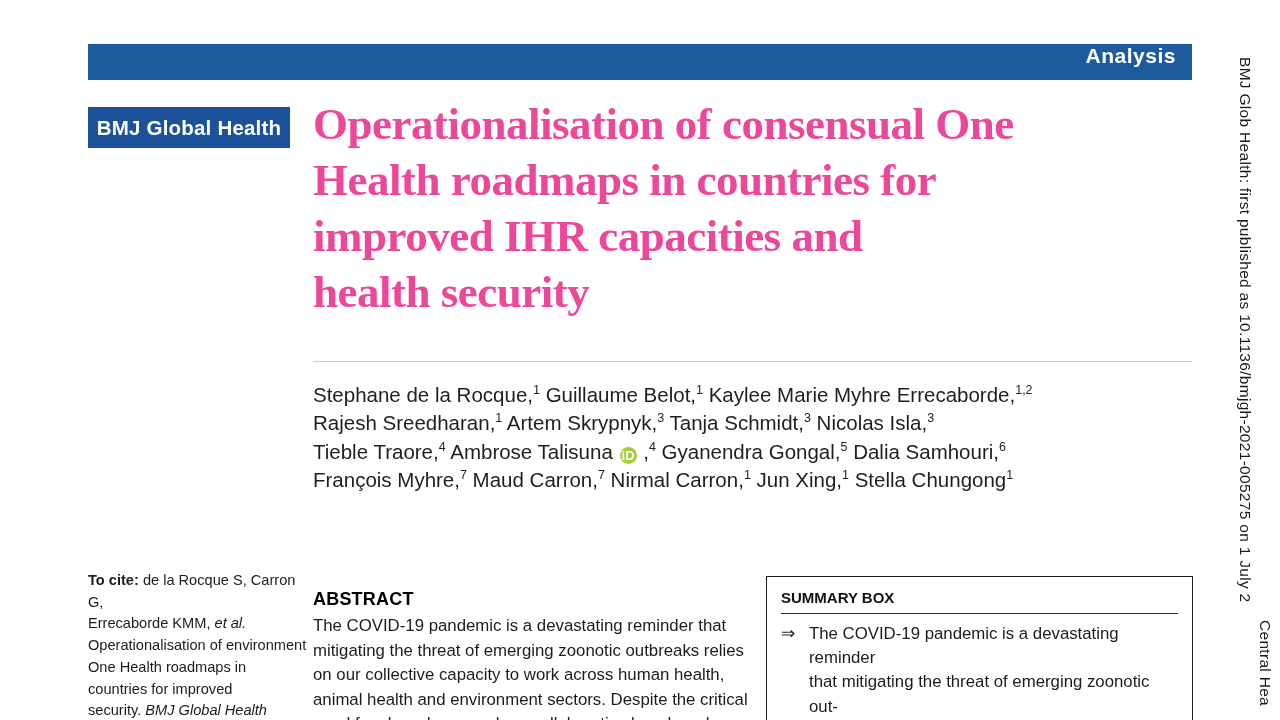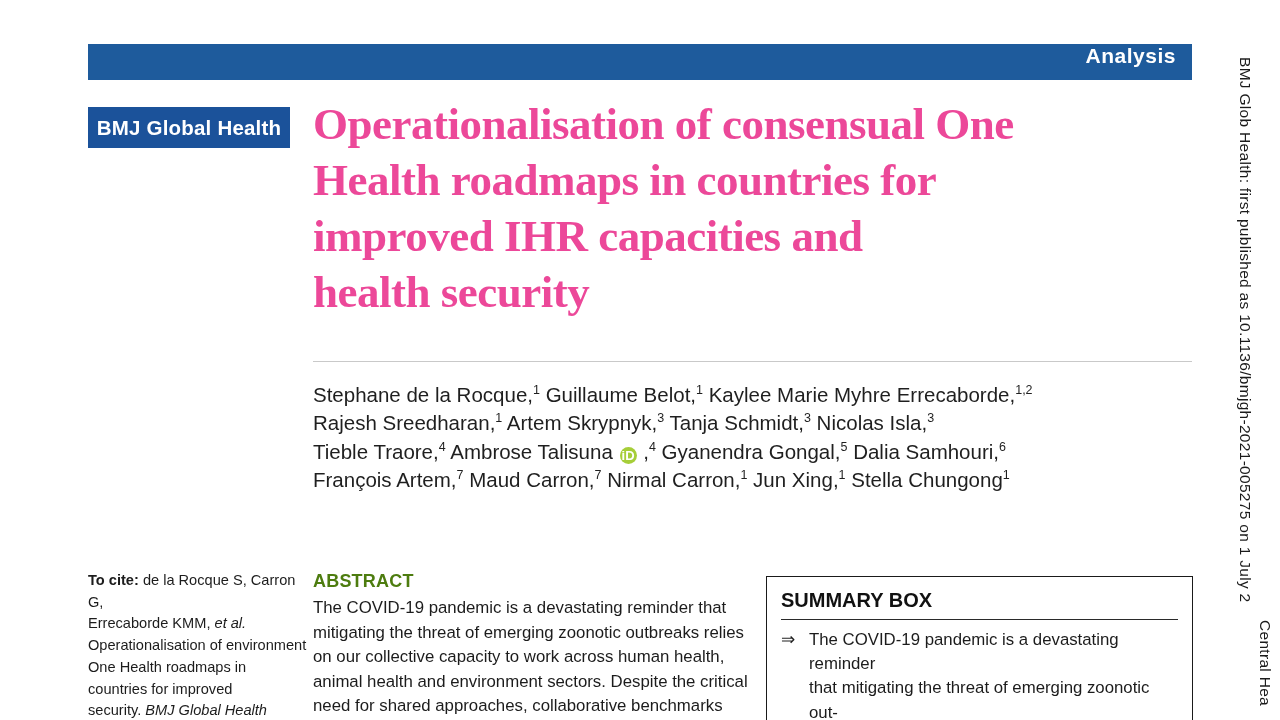--- a/index.html
+++ b/index.html
@@ -37,21 +37,21 @@
         font-size:14.6px;line-height:1.49;color:#1c1c1c;}
 
   
   .abstract{position:absolute;left:313px;top:571px;width:437px;}
   .abstract-heading{font-weight:700;font-size:18px;color:#1b55a3;letter-spacing:0.2px;margin-bottom:4px;}
   .abstract-body{font-size:16.8px;line-height:1.465;color:#1c1c1c;white-space:pre-line;}
 
   
   .summary-box{position:absolute;left:766px;top:576px;width:427px;height:200px;
                border:1.5px solid #1a1a1a;box-sizing:border-box;padding:12px 14px 0 14px;}
-  .summary-heading{font-weight:700;font-size:20px;color:#111;}
+  .summary-heading{font-weight:700;font-size:15px;color:#111;}
   .summary-divider{border-top:1px solid #2a2a2a;margin:7px 0 8px 0;}
   .summary-item{display:flex;}
   .summary-arrow{width:28px;flex:0 0 28px;font-size:17px;color:#1c1c1c;line-height:1.44;}
   .summary-text{flex:1;font-size:16.8px;line-height:1.44;color:#1c1c1c;white-space:pre-line;}
 
   
   .vtext{position:absolute;writing-mode:vertical-rl;text-orientation:mixed;
          font-size:15.5px;color:#1a1a1a;white-space:nowrap;letter-spacing:0.3px;}
   .vtext-1{left:1236px;top:57px;}
   .vtext-2{left:1256px;top:620px;}
@@ -73,34 +73,34 @@
 Health roadmaps in countries for
 improved IHR capacities and
 health security</div>
 
   <div class="title-rule"></div>
 
   <div class="authors">
       <div><span>Stephane de la Rocque,</span><sup>1</sup><span> Guillaume Belot,</span><sup>1</sup><span> Kaylee Marie Myhre Errecaborde,</span><sup>1,2</sup></div>
       <div><span>Rajesh Sreedharan,</span><sup>1</sup><span> Artem Skrypnyk,</span><sup>3</sup><span> Tanja Schmidt,</span><sup>3</sup><span> Nicolas Isla,</span><sup>3</sup></div>
       <div><span>Tieble Traore,</span><sup>4</sup><span> Ambrose Talisuna </span><span class="orcid" style="background: rgb(166, 206, 57);">iD</span><span> ,</span><sup>4</sup><span> Gyanendra Gongal,</span><sup>5</sup><span> Dalia Samhouri,</span><sup>6</sup></div>
-      <div><span>François Artem,</span><sup>7</sup><span> Maud Carron,</span><sup>7</sup><span> Nirmal Carron,</span><sup>1</sup><span> Jun Xing,</span><sup>1</sup><span> Stella Chungong</span><sup>1</sup></div>
+      <div><span>François Myhre,</span><sup>7</sup><span> Maud Carron,</span><sup>7</sup><span> Nirmal Carron,</span><sup>1</sup><span> Jun Xing,</span><sup>1</sup><span> Stella Chungong</span><sup>1</sup></div>
     </div>
 
   <div class="cite">
       <div><span style="font-weight: 700;">To cite: </span><span>de la Rocque S, Carron G,</span></div>
       <div><span>Errecaborde KMM, </span><span style="font-style: italic; margin-top: 12px;">et al.</span></div>
       <div><span>Operationalisation of environment</span></div>
       <div><span>One Health roadmaps in</span></div>
       <div><span>countries for improved</span></div>
       <div><span>security. </span><span style="font-style: italic;">BMJ Global Health</span></div>
     </div>
 
   <div class="abstract">
-    <div class="abstract-heading" style="color: #4d7c0f;">ABSTRACT</div>
+    <div class="abstract-heading" style="color: #000000; margin-top: 18px;">ABSTRACT</div>
     <div class="abstract-body">The COVID-19 pandemic is a devastating reminder that
 mitigating the threat of emerging zoonotic outbreaks relies
 on our collective capacity to work across human health,
 animal health and environment sectors. Despite the critical
 need for shared approaches, collaborative benchmarks
 in the International Health Regulations (IHR) Monitoring</div>
   </div>
 
   <div class="summary-box">
     <div class="summary-heading">SUMMARY BOX</div>

